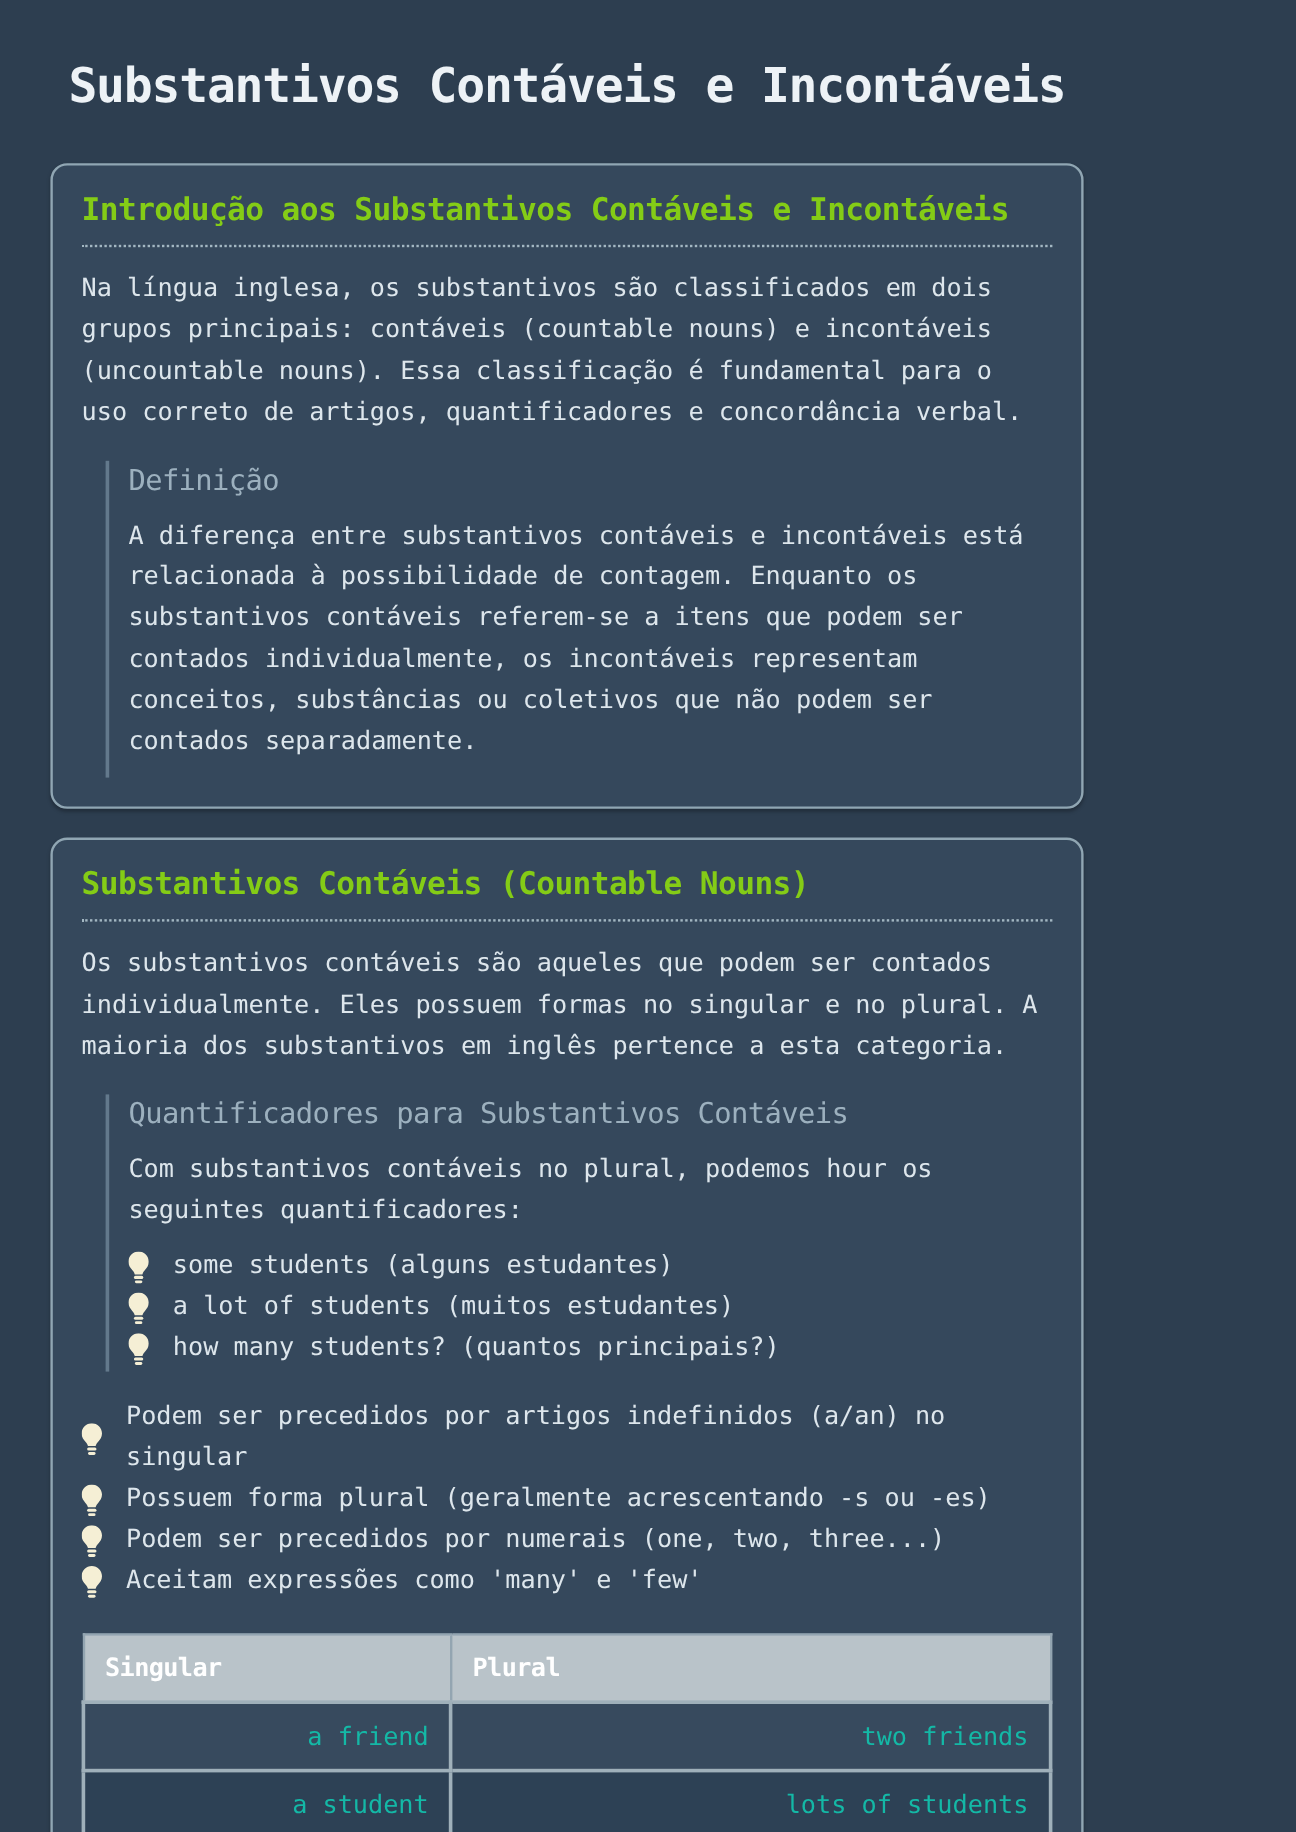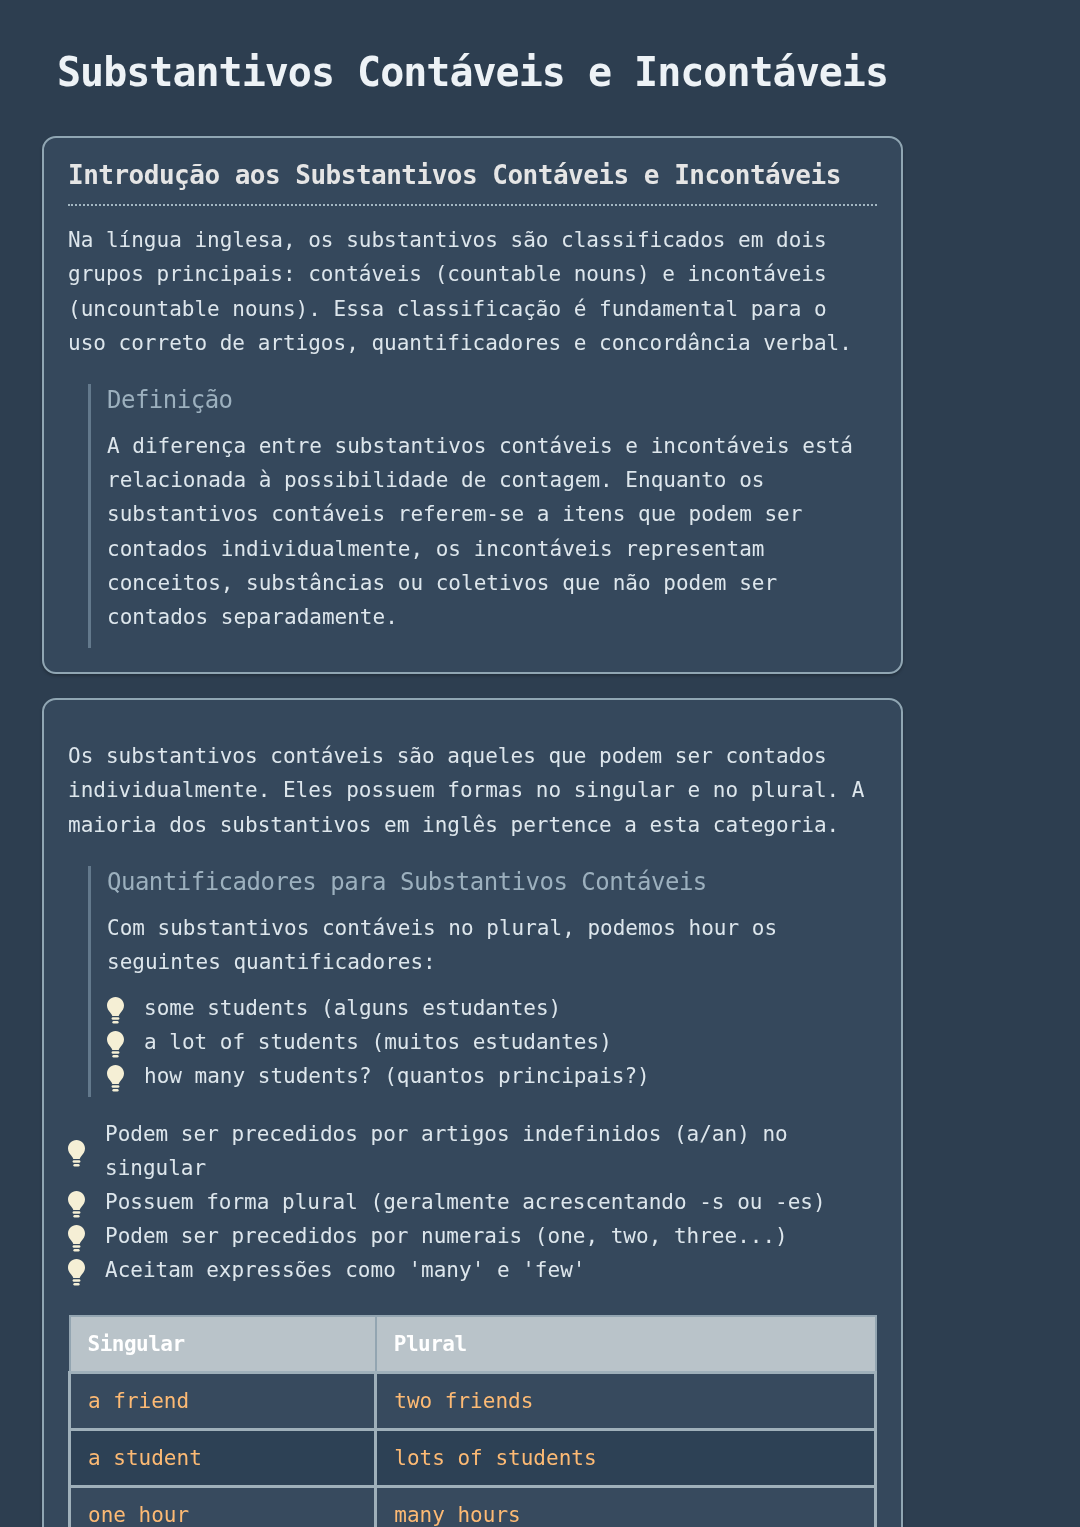--- a/index.html
+++ b/index.html
@@ -29,21 +29,21 @@
     border-radius: 14px;
     padding: 22px 24px 22px;
     margin: 0 0 24px;
     box-shadow: 0 2px 3px rgba(0,0,0,0.25);
   }
 
   .card-heading {
     margin: 0;
     font-size: 26px;
     font-weight: bold;
-    color: #e5e5e5;
+    color: #84cc16;
     line-height: 1.2;
     padding-bottom: 13px;
     border-bottom: 2px dotted #a3b7c2;
     letter-spacing: -0.5px;
   }
 
   .body-text {
     font-size: 21px;
     line-height: 1.63;
     margin: 17px 0;
@@ -89,24 +89,24 @@
     background: #b9c3c9;
     color: #ffffff;
     font-weight: bold;
     text-align: left;
     padding: 15px 17px;
     border: 2px solid #93a5b1;
     letter-spacing: -0.5px;
   }
   .comparison-table th:first-child { width: 38%; border-right: 1px solid #8b5cf6; }
   .comparison-table td {
-    text-align: left;
+    text-align: right;
     padding: 15px 17px;
     border: 3px solid #9fb0ba;
-    color: #fdba74;
+    color: #14b8a6;
   }
   .comparison-table tbody tr:nth-child(odd)  { background: #374a5e; }
   .comparison-table tbody tr:nth-child(even) { background: #2d4155; }
 </style>
 </head>
 <body>
 
 <div class="page">
 
   <h1 class="title">Substantivos Contáveis e Incontáveis</h1>
@@ -115,20 +115,21 @@
     <h2 class="card-heading">Introdução aos Substantivos Contáveis e Incontáveis</h2>
     <p class="body-text">Na língua inglesa, os substantivos são classificados em dois grupos principais: contáveis (countable nouns) e incontáveis (uncountable nouns). Essa classificação é fundamental para o uso correto de artigos, quantificadores e concordância verbal.</p>
 
     <div class="subsection">
       <h3 class="sub-heading">Definição</h3>
       <p class="body-text">A diferença entre substantivos contáveis e incontáveis está relacionada à possibilidade de contagem. Enquanto os substantivos contáveis referem-se a itens que podem ser contados individualmente, os incontáveis representam conceitos, substâncias ou coletivos que não podem ser contados separadamente.</p>
     </div>
   </section>
 
   <section class="card">
+    <h2 class="card-heading">Substantivos Contáveis (Countable Nouns)</h2>
     <p class="body-text">Os substantivos contáveis são aqueles que podem ser contados individualmente. Eles possuem formas no singular e no plural. A maioria dos substantivos em inglês pertence a esta categoria.</p>
 
     <div class="subsection">
       <h3 class="sub-heading">Quantificadores para Substantivos Contáveis</h3>
       <p class="body-text">Com substantivos contáveis no plural, podemos hour os seguintes quantificadores:</p>
 
       <ul class="bulb-list">
         <li class="bulb-item">
           <span class="bulb">
               <svg width="17" height="27" viewBox="0 0 17 27">

